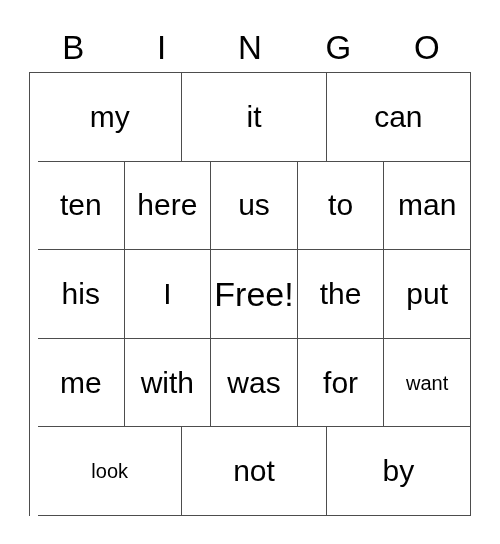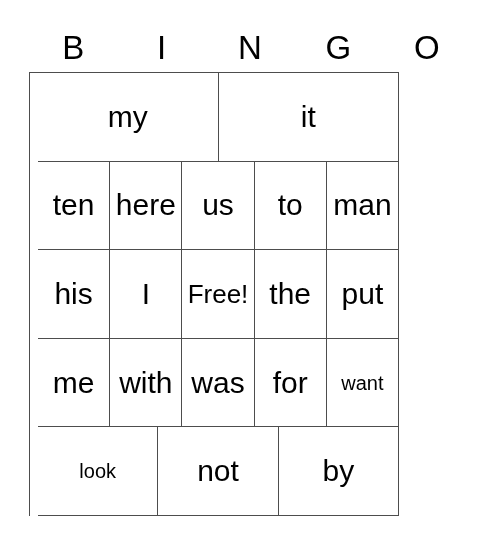--- a/index.html
+++ b/index.html
@@ -30,21 +30,21 @@
     display: flex;
     align-items: center;
     justify-content: center;
     font-size: 33px;
     line-height: 1;
     font-weight: 400;
     letter-spacing: 0px;
     color: #000000;
   }
   .grid {
-    width: 370px;
+    width: 442px;
     border-top: 1px solid #4d4d4d;
     border-left: 1px solid #4d4d4d;
     box-sizing: border-box;
     padding-left: 8px;
   }
   .grid-row {
     display: flex;
     width: 100%;
     height: 88.6px;
   }
@@ -58,21 +58,21 @@
     align-items: center;
     justify-content: center;
     background: #ffffff;
     font-size: 30px;
     line-height: 1;
     color: #000000;
     overflow: hidden;
     white-space: nowrap;
   }
   .cell.free {
-    font-size: 26px;
+    font-size: 34px;
   }
   .cell.wide {
     font-size: 20px;
   }
 </style>
 </head>
 <body>
 
 <div class="card">
 
@@ -82,20 +82,21 @@
     <div class="header-cell">N</div>
     <div class="header-cell">G</div>
     <div class="header-cell">O</div>
   </div>
 
   <div class="grid">
 
     <div class="grid-row">
       <div class="cell">my</div>
       <div class="cell">it</div>
+      <div class="cell">can</div>
     </div>
 
     <div class="grid-row">
       <div class="cell">ten</div>
       <div class="cell">here</div>
       <div class="cell">us</div>
       <div class="cell">to</div>
       <div class="cell">man</div>
     </div>
 

